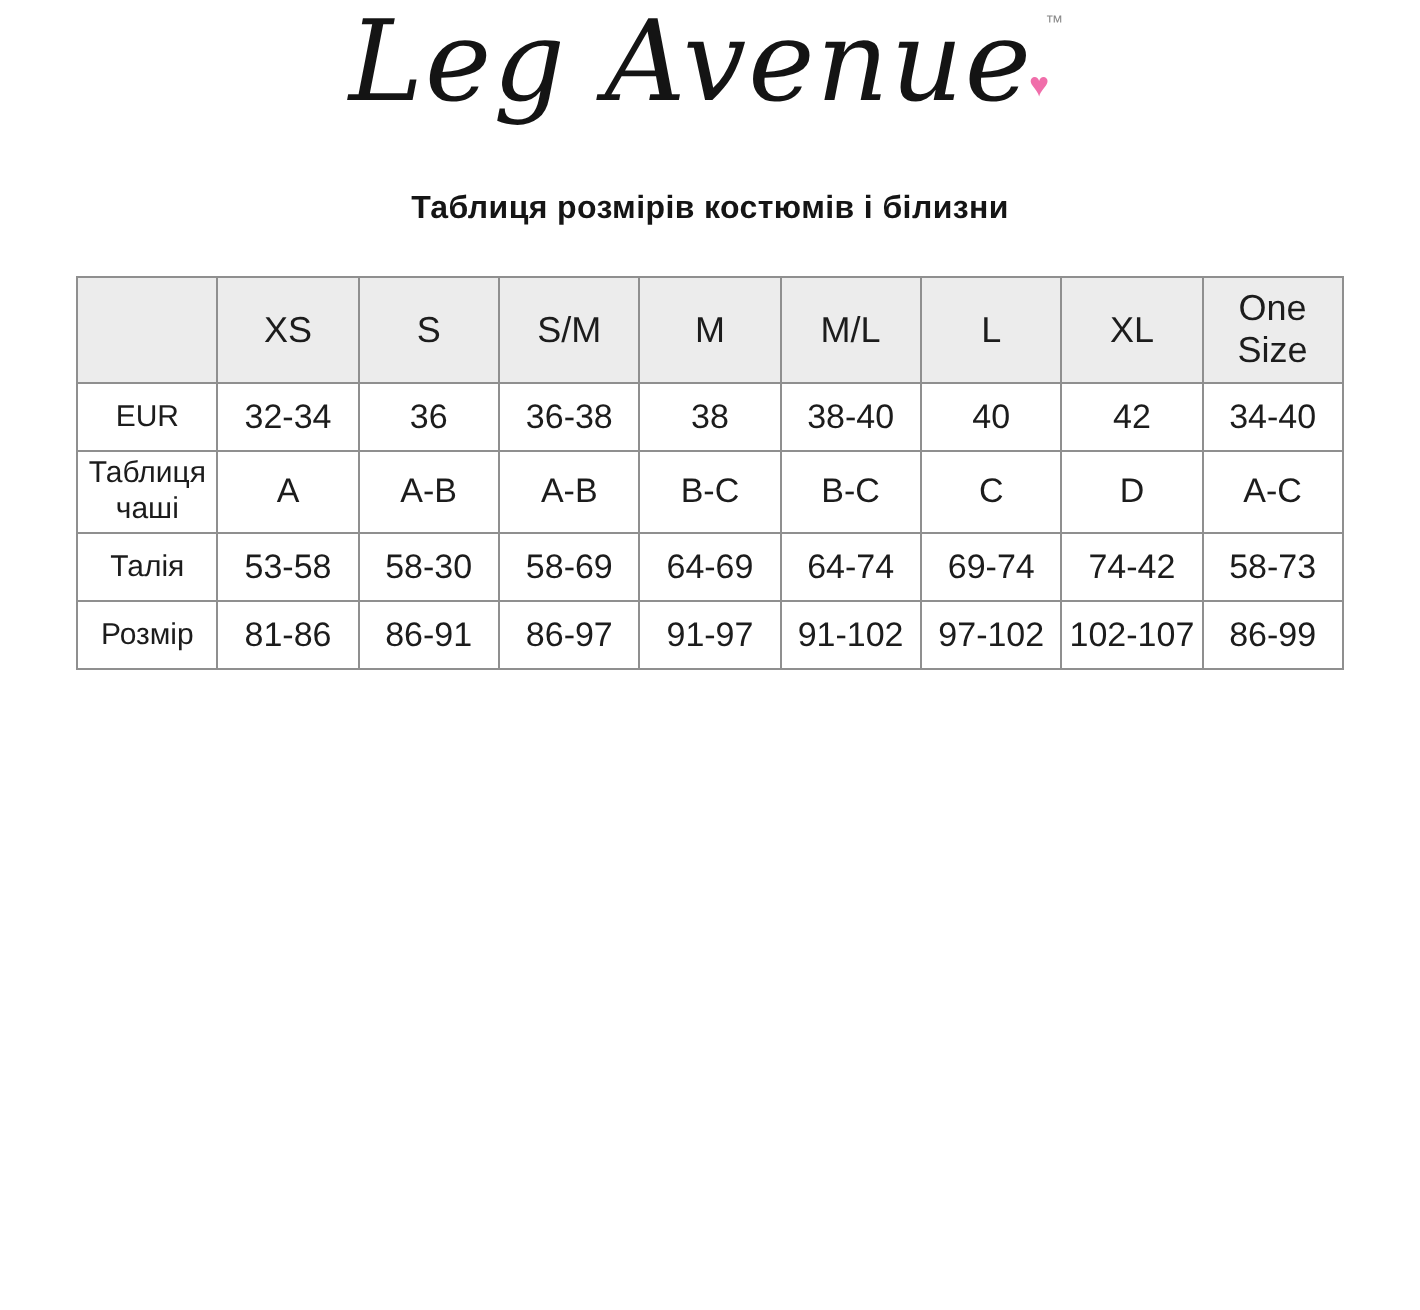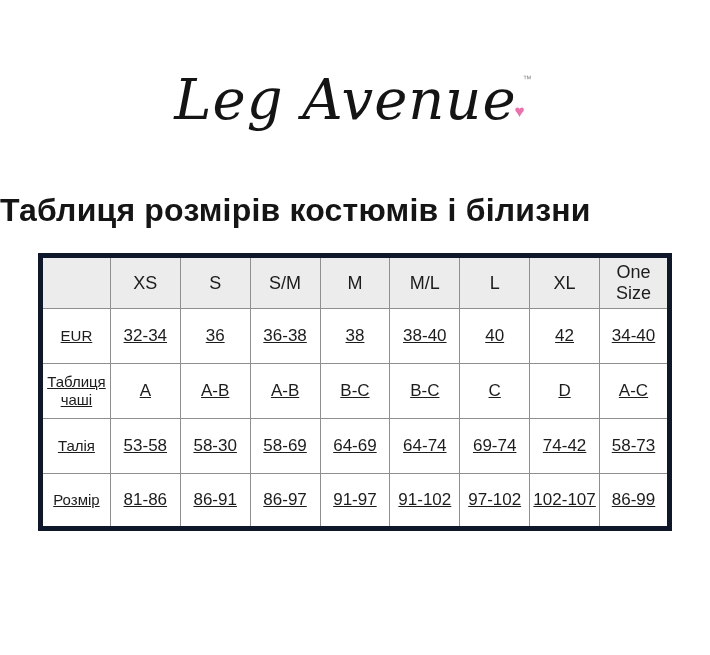--- a/index.html
+++ b/index.html
@@ -13,24 +13,22 @@
     color: #1a1a1a;
     overflow: hidden;
   }
   .page {
     width: 710px;
     height: 655px;
     background: #ffffff;
   }
   
   .logo-wrap {
-    padding-top: 32px;
     text-align: center;
     white-space: nowrap;
-    margin-top: 36px;
   }
   .logo-text {
     font-family: "DejaVu Serif", serif;
     font-style: italic;
     font-weight: 500;
     font-size: 56px;
     line-height: 1.15;
     color: #141414;
     letter-spacing: 1px;
   }
@@ -45,54 +43,54 @@
   .logo-tm {
     font-size: 9px;
     color: #8a8a8a;
     vertical-align: top;
     position: relative;
     top: 6px;
     left: -4px;
   }
   
   .page-title {
-    margin-top: 60px;
-    font-size: 32px;
+    margin-top: 32px;
+    text-align: center;
+    font-size: 16px;
     font-weight: bold;
     color: #151515;
     letter-spacing: 0.2px;
   }
   
   table.size-table {
     margin: 24px auto 0 auto;
     width: 634px;
     border-collapse: collapse;
     table-layout: fixed;
-    border: 5px solid #0f172a;
+    border: 1px solid #0f172a;
   }
   .size-table th, .size-table td {
     border: 1px solid #8f8f8f;
     text-align: center;
     vertical-align: middle;
     padding: 2px 3px;
     font-weight: 400;
   }
   .size-table thead th {
     background: #ececec;
     height: 53px;
     font-size: 18px;
     line-height: 21px;
     color: #1c1c1c;
   }
   .size-table tbody td {
     background: #ffffff;
-    height: 55px;
+    height: 34px;
     font-size: 17px;
     color: #1c1c1c;
-    text-decoration: underline;
   }
   .size-table tbody td.row-label {
     font-size: 15px;
     line-height: 18px;
   }
 </style>
 </head>
 <body>
 
 <div class="page">

